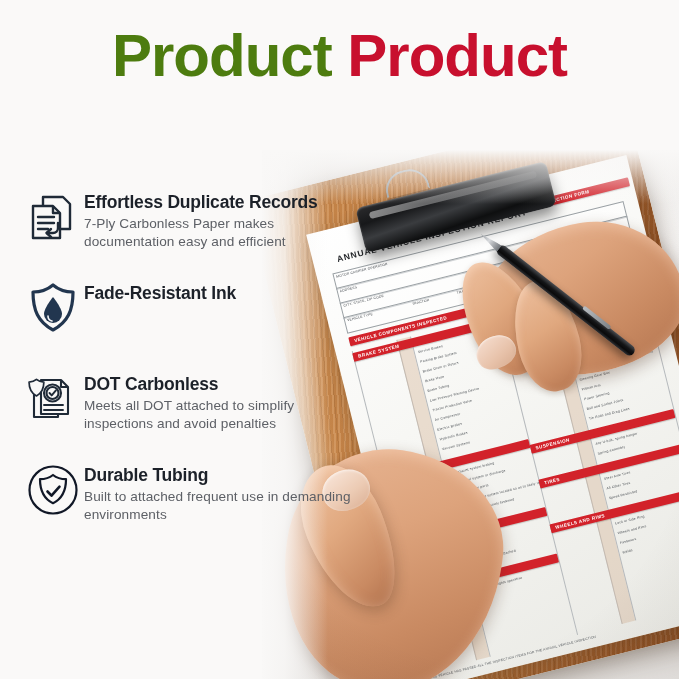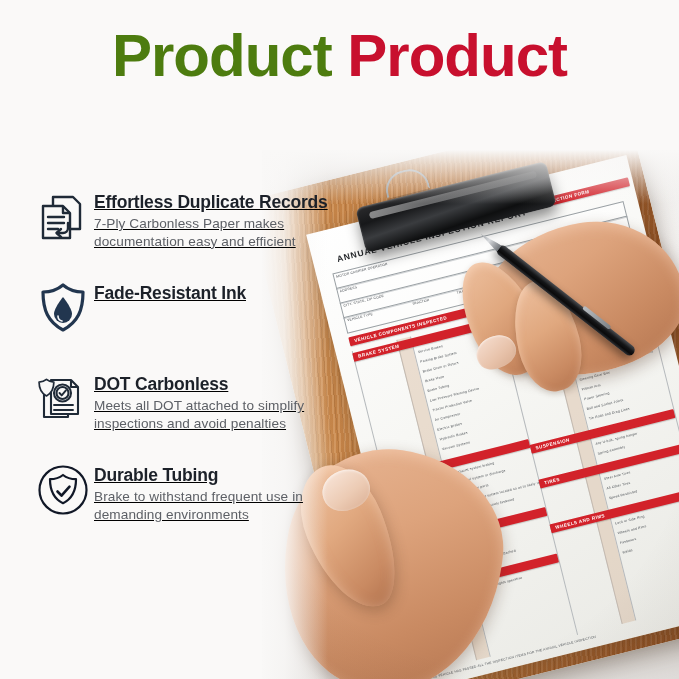--- a/index.html
+++ b/index.html
@@ -179,21 +179,21 @@
     position:absolute;left:0;right:0;top:26px;text-align:center;
     font-size:60px;font-weight:700;letter-spacing:-1px;line-height:1;
   }
   .t-dark{color:#4d7c0f;}
   .t-red{color:#c8102e;}
   .subtitle{
     position:absolute;left:0;right:0;top:115px;text-align:center;
     font-size:32px;font-weight:700;color:#22364f;letter-spacing:-.3px;
   }
 
-  .features{position:absolute;left:32px;top:190px;width:330px;text-decoration:underline;}
+  .features{position:absolute;left:22px;top:190px;width:330px;}
   .feature{position:relative;display:flex;align-items:flex-start;margin-bottom:29px;}
   .f-icon{width:62px;min-width:62px;height:62px;display:flex;align-items:flex-start;justify-content:center;}
   .f-text{padding-top:2px;}
   .f-head{
     font-size:17.5px;font-weight:700;color:#1c2129;margin:0 0 2px 0;letter-spacing:-.2px;
   }
   .f-body{
     font-size:13.6px;color:#5d6066;line-height:1.3;letter-spacing:.1px;
   }
   svg{display:block;}
@@ -410,18 +410,18 @@
     <div class="feature">
       <div class="f-icon">
         <svg width="54" height="54" viewBox="0 0 54 54" fill="none" stroke="#111827" stroke-width="2.2">
           <circle cx="27" cy="27" r="23.5"></circle>
           <path d="M27 12 c-4.5 3.6 -10 4.2 -13 4.2 0 11.4 3.2 19.2 13 24 9.8-4.8 13-12.6 13-24 -3 0 -8.5 -.6 -13 -4.2z" stroke-linejoin="round"></path>
           <path d="M21.5 28.5 l4 4.2 8-9" stroke-linecap="round" stroke-linejoin="round" stroke-width="2.6"></path>
         </svg>
       </div>
       <div class="f-text">
         <div class="f-head">Durable Tubing</div>
-        <div class="f-body">Brake to withstand frequent use in demanding environments</div>
+        <div class="f-body">Built to attached frequent use in demanding environments</div>
       </div>
     </div>
 
   </div>
 </div>
 
 </body></html>

